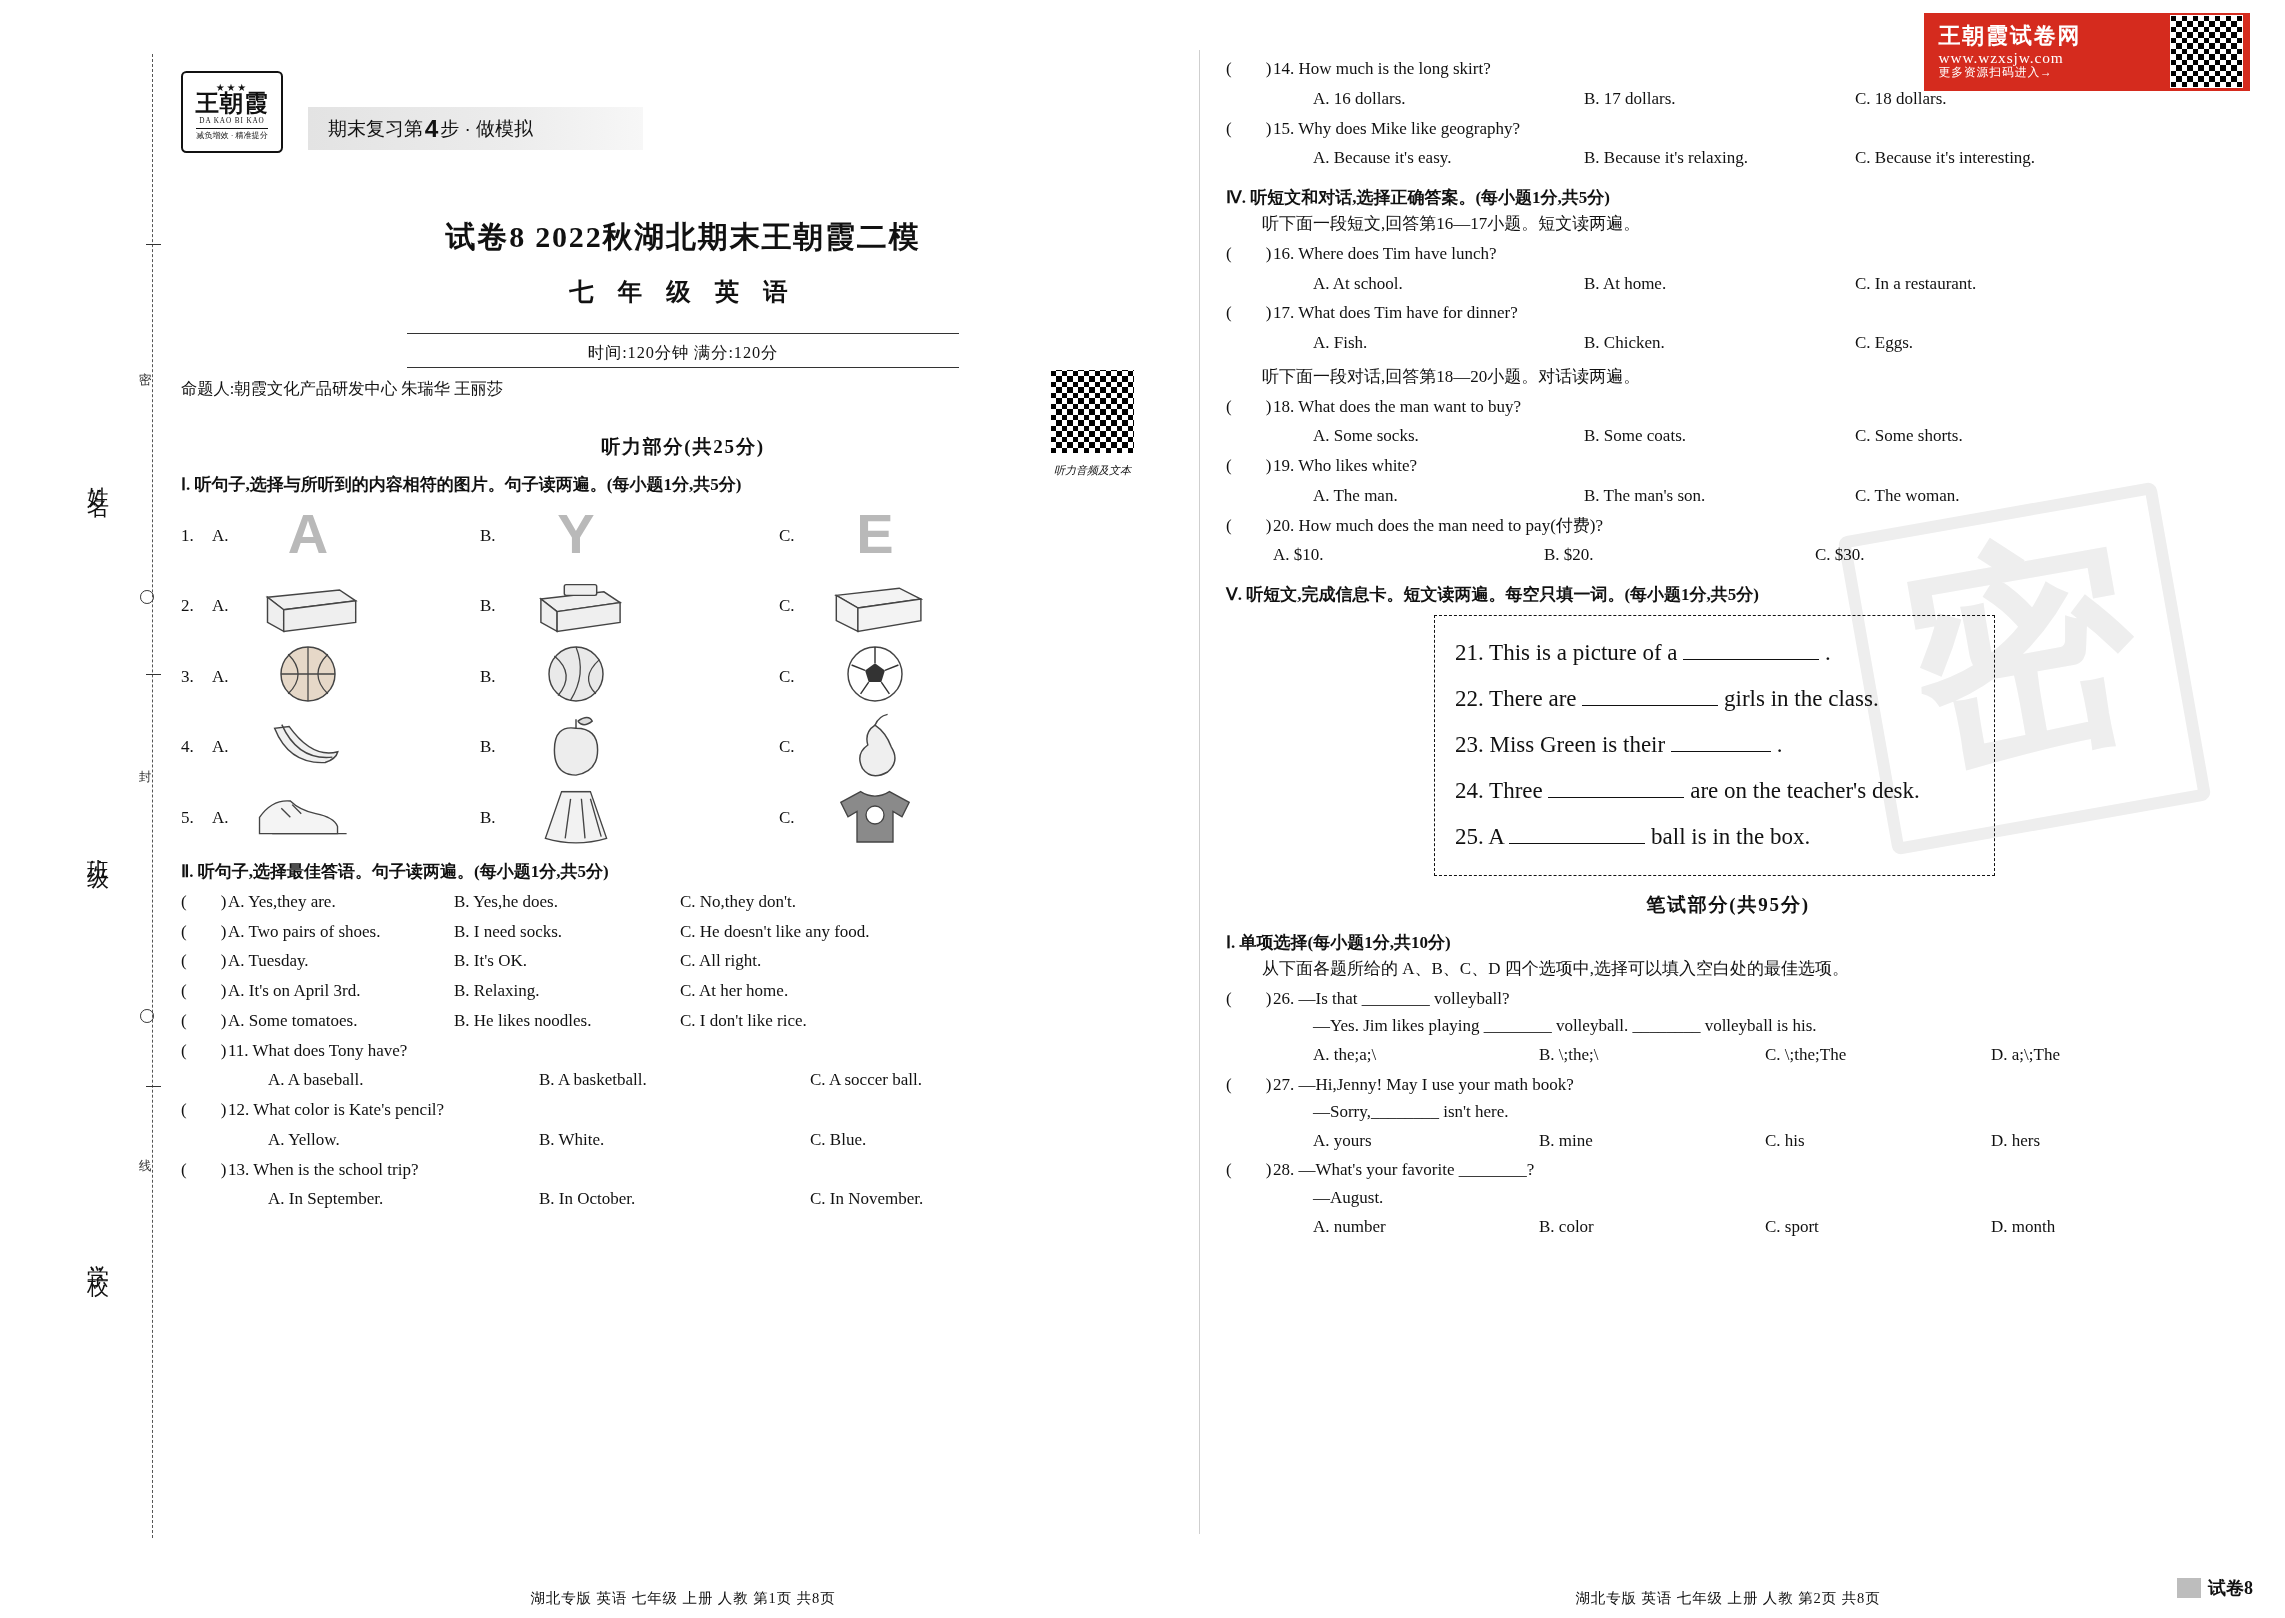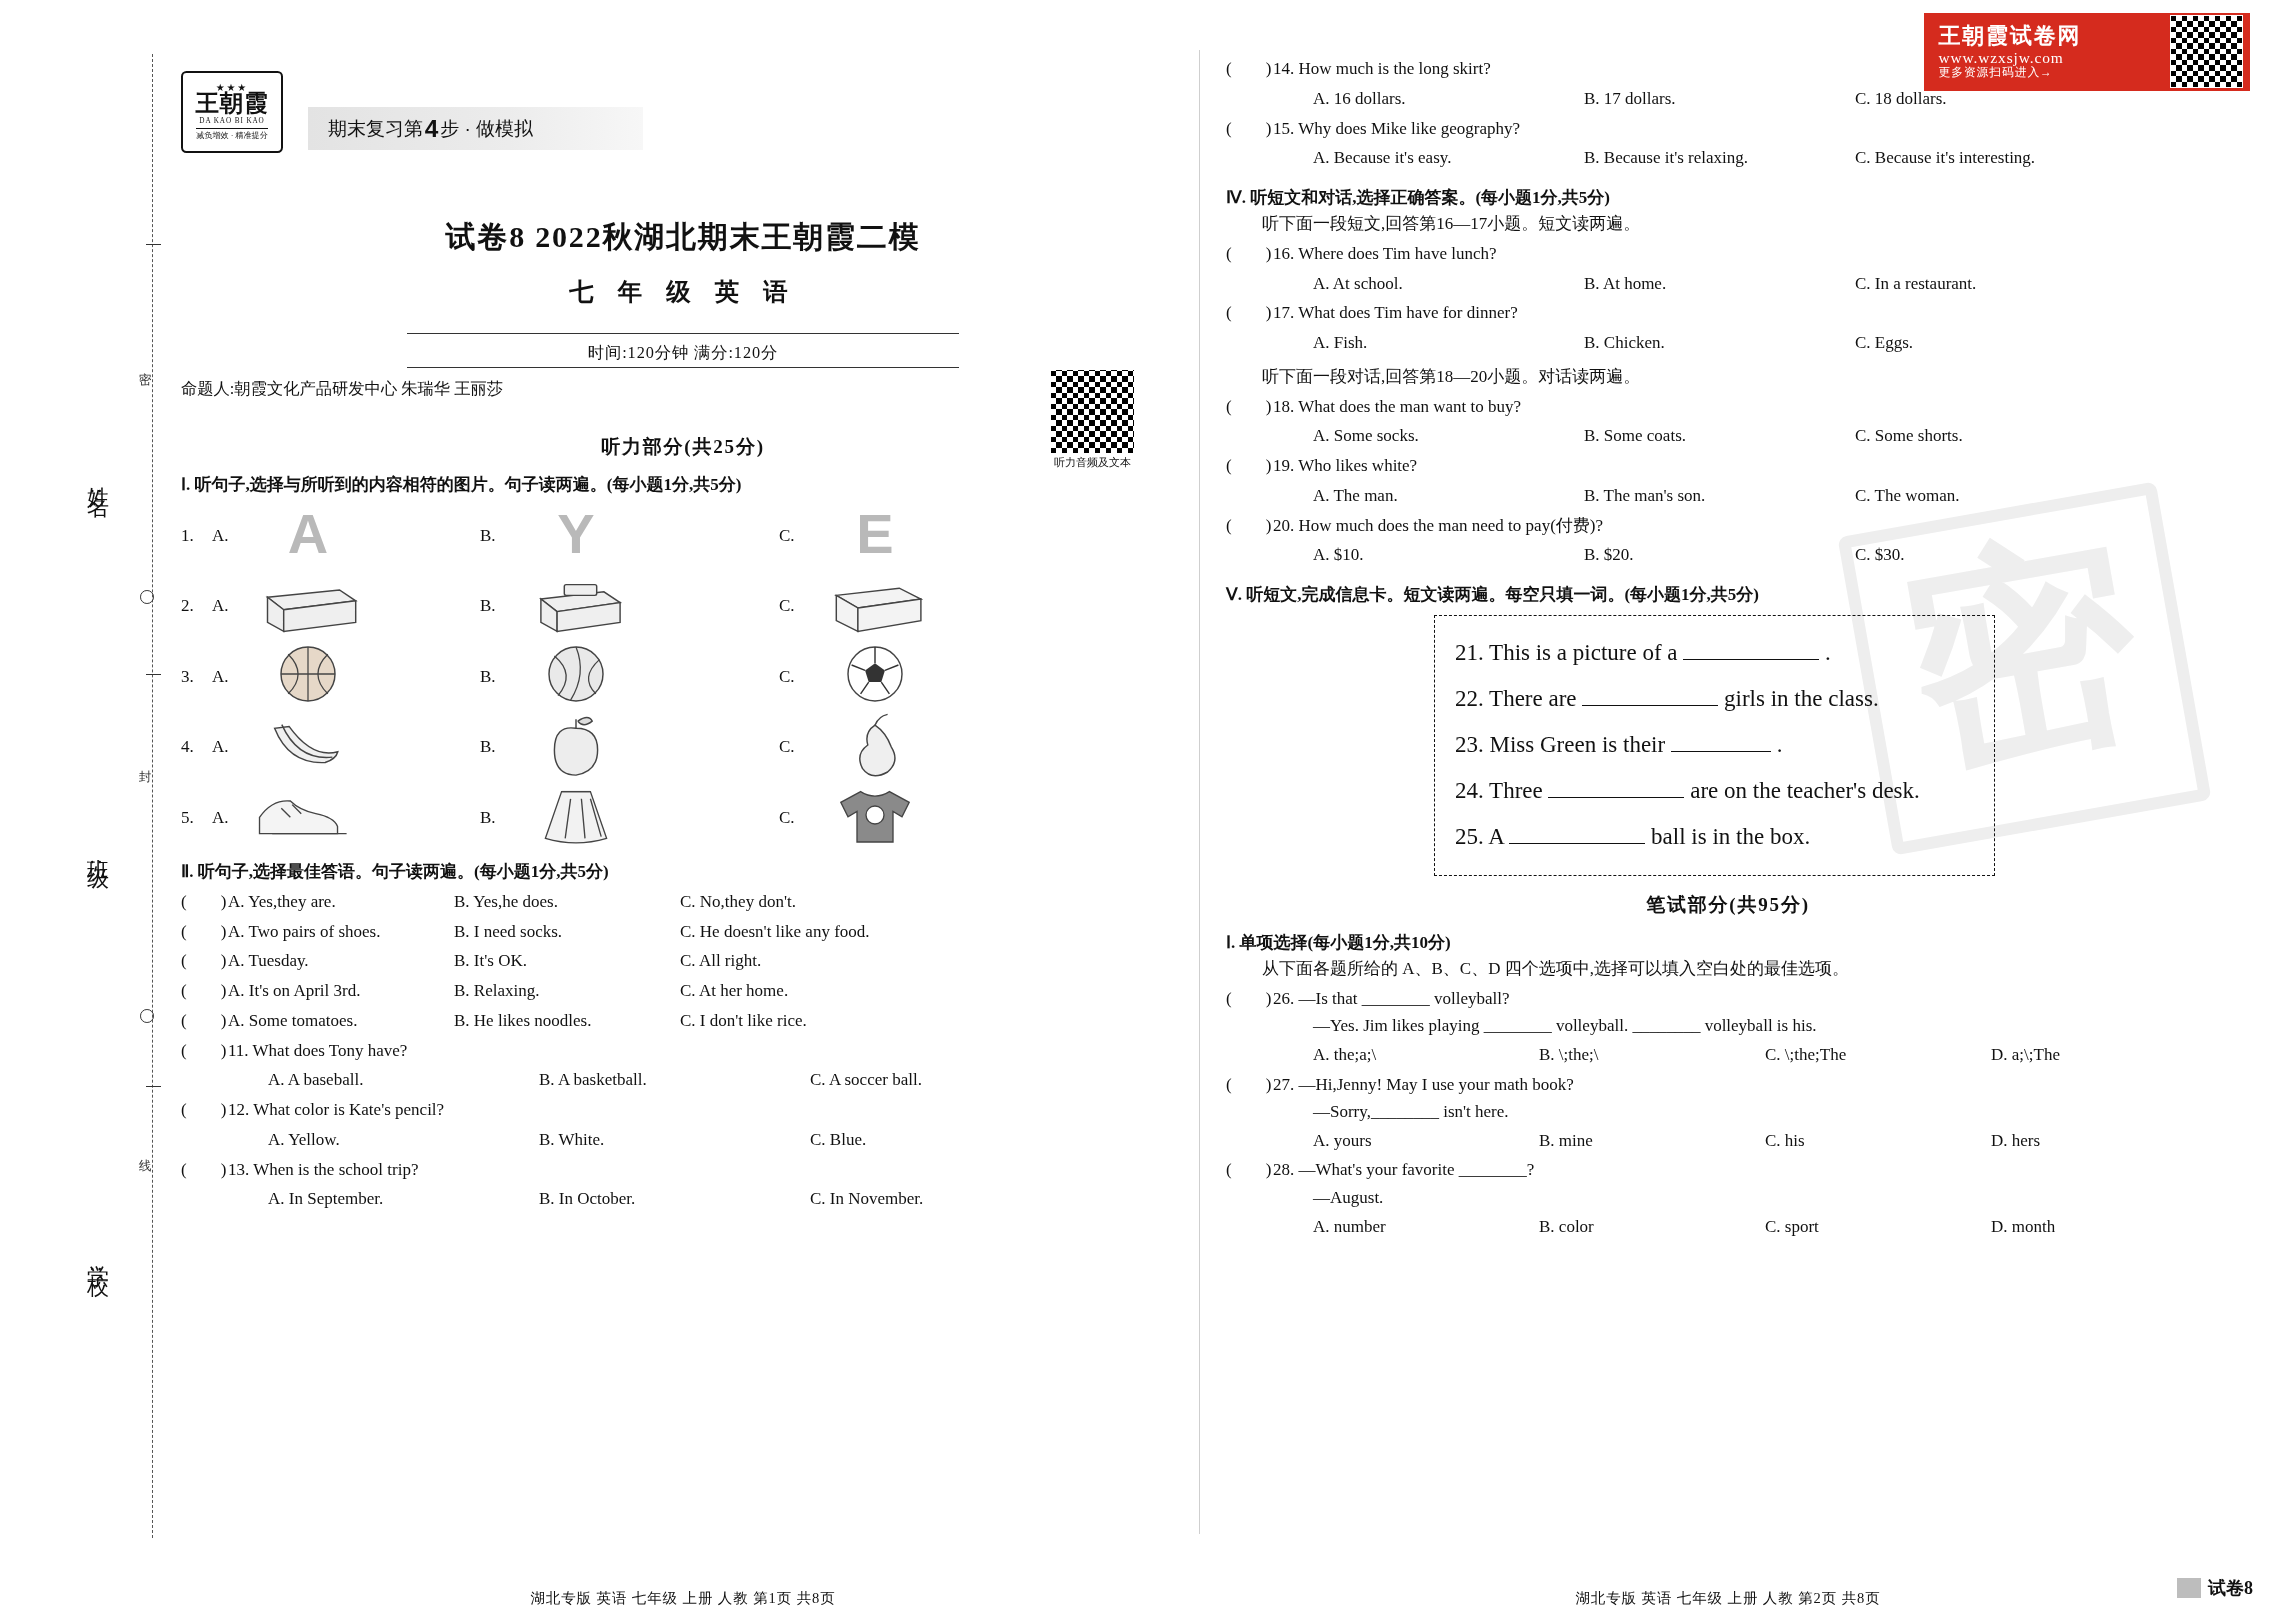--- a/index.html
+++ b/index.html
@@ -50,21 +50,21 @@
   }
   .paper-sub{
     position:absolute;left:181px;top:276px;width:1004px;text-align:center;
     font-size:24.4px;font-weight:bold;letter-spacing:9px;
   }
   .meta-rule{position:absolute;left:407px;top:333px;width:552px;border-top:0.9px solid #333;}
   .meta-line1{position:absolute;left:181px;top:342px;width:1004px;text-align:center;font-size:16.3px;letter-spacing:0.9px;}
   .meta-rule2{position:absolute;left:407px;top:367px;width:552px;border-top:0.9px solid #333;}
   .meta-line2{position:absolute;left:181px;top:378px;width:1004px;text-align:left;font-size:16.3px;}
   .qr-left{position:absolute;left:1045px;top:369px;width:95px;text-align:center;}
-  .qr-left .cap{font-size:11px;margin-top:1px;letter-spacing:0px;}
+  .qr-left .cap{font-size:11px;margin-top:9px;letter-spacing:0px;font-style:italic;}
 
   .section-title{font-size:19px;font-weight:bold;text-align:center;letter-spacing:1.8px;}
 
   
   .qr{width:83px;height:83px;background:
      repeating-linear-gradient(90deg,#000 0 5.4px,#fff 5.4px 11px),
      repeating-linear-gradient(0deg,#000 0 5.4px,#fff 5.4px 11px);
      background-blend-mode:difference;border:1.8px solid #fff;}
   .qr.small{width:71px;height:71px;}
 
@@ -483,21 +483,21 @@
     <div class="opts">
       <span class="ropt1" style="margin-left:40px">A. The man.</span>
       <span class="ropt2">B. The man's son.</span>
       <span class="ropt3">C. The woman.</span>
     </div>
     <div class="qline">
       <span class="paren">(　　)</span>
       <span class="qtext"><span>20.</span> <span>How much does the man need to pay(付费)?</span></span>
     </div>
     <div class="opts">
-      <span class="ropt1" style="margin-left:40px">A. $10.</span>
+      <span class="ropt1" style="">A. $10.</span>
       <span class="ropt2">B. $20.</span>
       <span class="ropt3">C. $30.</span>
     </div>
 
     <div class="ins">Ⅴ. 听短文,完成信息卡。短文读两遍。每空只填一词。(每小题1分,共5分)</div>
 
     <div class="infocard">
       <div>
         <span>21.</span>
         <span>This is a picture of a</span>

